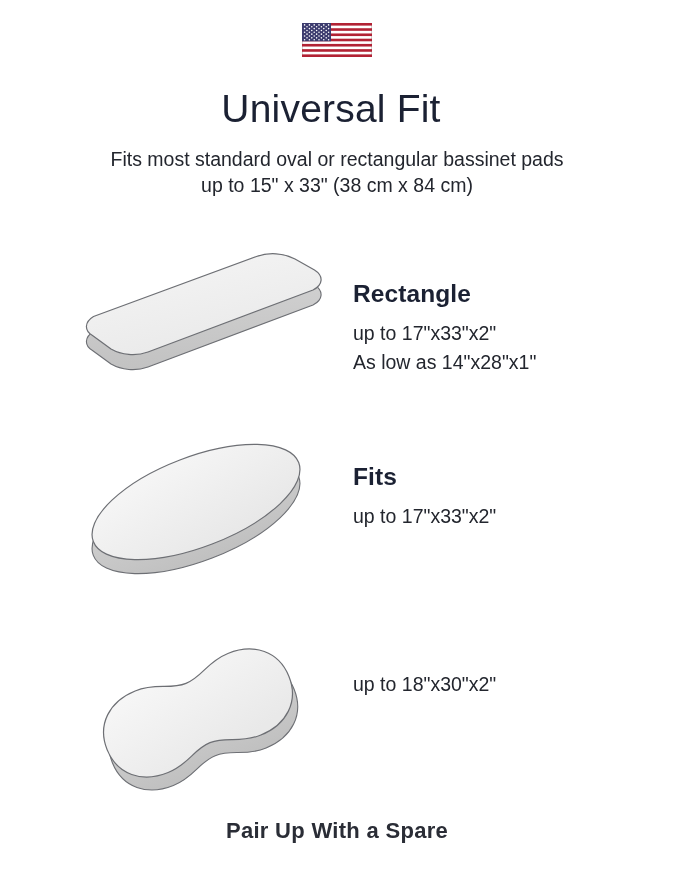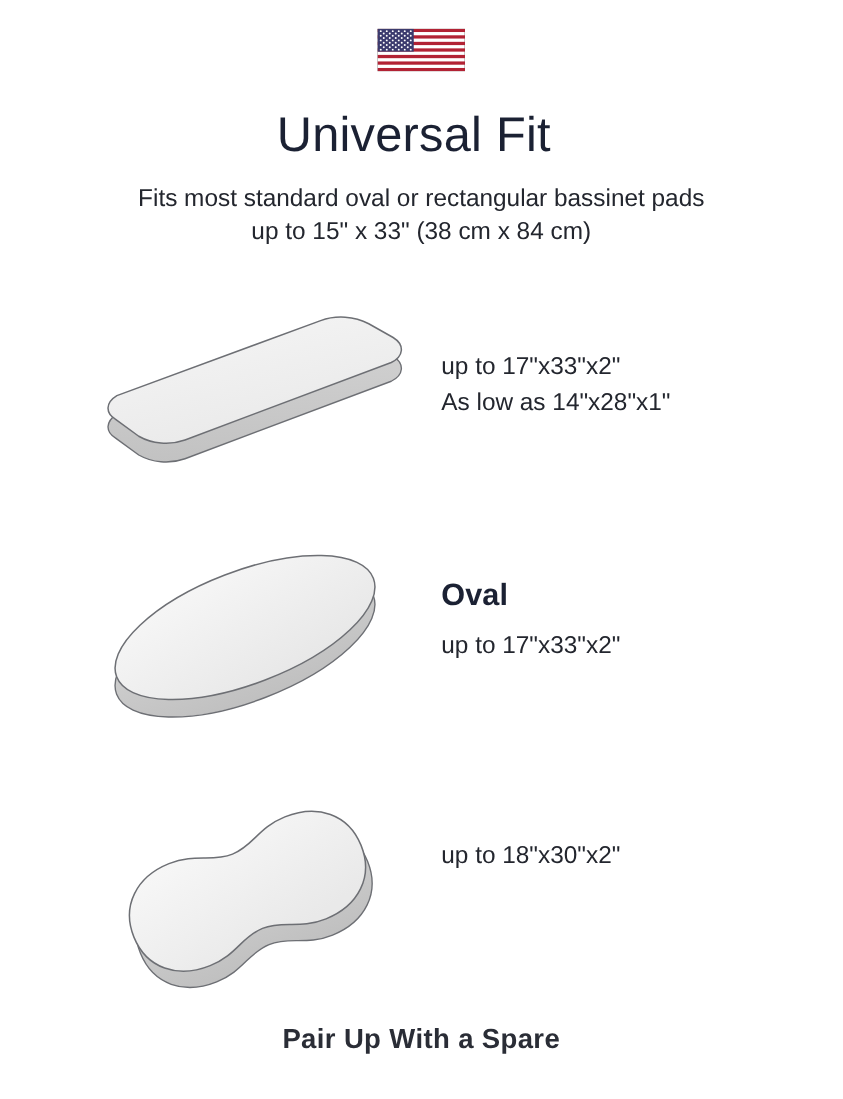--- a/index.html
+++ b/index.html
@@ -245,20 +245,21 @@
                  L 200.5 23.5
                  C 213 19 227.5 20 239 26
                  L 258.5 37
                  C 268 43 267 52 257 57
                  L 92 119
                  C 79.5 123.5 65.5 122 55 116
                  Z" fill="url(#topRect)" stroke="#6d6f74" stroke-width="1.2" stroke-linejoin="round"></path>
       </svg>
     </div>
     <div class="info">
+      <h2>Rectangle</h2>
       <span class="detail">up to 17"x33"x2"</span>
       <span class="detail">As low as 14"x28"x1"</span>
     </div>
   </div>
 
   <div class="row row-oval">
     <div class="art">
       <svg viewBox="0 0 285 190">
         <defs>
           <linearGradient id="topOval" x1="0.1" y1="0" x2="0.6" y2="1">
@@ -270,21 +271,21 @@
             <stop offset="100%" stop-color="#c0c0c0"></stop>
           </linearGradient>
         </defs>
         <g transform="translate(0,14)">
           <ellipse cx="140" cy="72" rx="110" ry="45" transform="rotate(-21 140 72)" fill="url(#sideOval)" stroke="#6d6f74" stroke-width="1.1"></ellipse>
         </g>
         <ellipse cx="140" cy="72" rx="110" ry="45" transform="rotate(-21 140 72)" fill="url(#topOval)" stroke="#6d6f74" stroke-width="1.2"></ellipse>
       </svg>
     </div>
     <div class="info">
-      <h2>Oval</h2>
+      <h2>Fits</h2>
       <span class="detail">up to 17"x33"x2"</span>
     </div>
   </div>
 
   <div class="row row-peanut">
     <div class="art">
       <svg viewBox="0 0 285 190">
         <defs>
           <linearGradient id="topPea" x1="0.1" y1="0" x2="0.6" y2="1">
             <stop offset="0%" stop-color="#f7f7f7"></stop>

